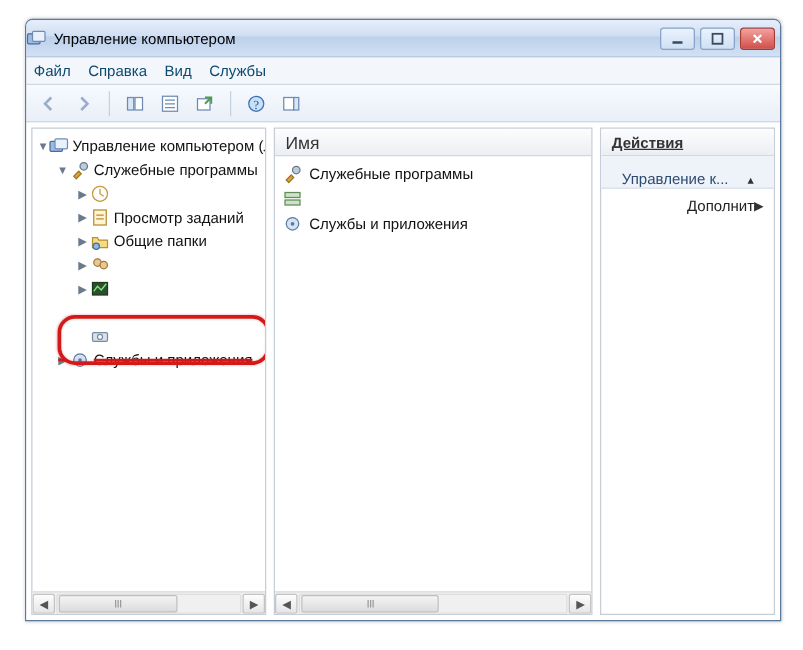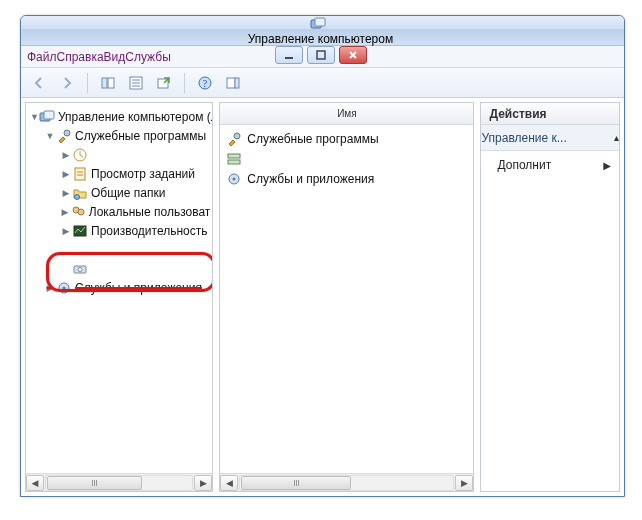--- a/index.html
+++ b/index.html
@@ -18,21 +18,20 @@
   overflow: hidden;
 }
 
 
 .titlebar {
   height: 30px;
   background: linear-gradient(to bottom, #e6eefb 0%, #cfdef2 45%, #bcd0ea 46%, #d2e1f4 100%);
   display: flex; align-items: center;
   padding: 0 4px 0 0;
   border-bottom: 1px solid #aac0dc;
-  flex-direction: column;
 }
 .title-icon {
   width: 16px; height: 16px; margin-right: 6px;
   display: inline-flex; align-items: center; justify-content: center;
 }
 .title-text { flex: 1; color: #000; font-size: 12px; }
 .win-btns { display: flex; gap: 4px; }
 .win-btn {
   width: 28px; height: 18px;
   border: 1px solid #8aa4c8;
@@ -44,23 +43,23 @@
 .win-btn.close {
   background: linear-gradient(#f3a2a0,#d24e47);
   border-color: #a33c36; color: #fff; font-weight: bold;
 }
 
 
 .menubar {
   height: 22px;
   background: #f3f6fb;
   display: flex; align-items: center;
-  padding: 0 6px; 
+  padding: 0 6px; gap: 14px;
   border-bottom: 1px solid #d0d8e4;
-  font-size: 12px; color: #701a75;
+  font-size: 12px; color: #0c4a6e;
 }
 .menu-item { cursor: default; }
 
 
 .toolbar {
   height: 30px;
   background: linear-gradient(#f7fafe,#e9eff8);
   border-bottom: 1px solid #c6d1e0;
   display: flex; align-items: center;
   padding: 0 6px; gap: 4px;
@@ -88,21 +87,21 @@
 .panel.tree { width: 189px; }
 .panel.list { width: 256px; }
 .panel.actions { width: 140px; margin-right: 4px; }
 
 .col-header {
   height: 22px;
   background: linear-gradient(#fdfdfe,#ebeef3);
   border-bottom: 1px solid #d2d8e0;
   display: flex; align-items: center;
   padding: 0 8px;
-  font-size: 10px; color: #333; justify-content: center;
+  font-size: 14px; color: #333;
 }
 
 
 .tree-body {
   flex: 1; overflow: hidden;
   padding: 4px 0 0 2px;
   position: relative;
 }
 .tree-row {
   display: flex; align-items: center;
@@ -139,32 +138,33 @@
 
 
 .actions-head {
   height: 22px;
   background: linear-gradient(#fdfdfe,#ebeef3);
   border-bottom: 1px solid #d2d8e0;
   padding: 0 8px;
   display: flex; align-items: center;
   font-weight: 600; color: #333;
   font-size: 12px;
+  text-decoration: underline;
 }
 .actions-body { flex:1; }
 .action-sub {
   background: #eef3fa;
   border-bottom: 1px solid #d7deea;
-  height: 26px; display:flex; align-items:center; padding:0 0;
+  height: 26px; display:flex; align-items:flex-end; padding:0 16px;
   font-size: 12px; color: #2c4a70;
   justify-content: space-between;
 }
 .action-row {
-  height: 24px; display:flex; align-items:center; justify-content: space-between;
-  padding: 4px 8px 0 16px; font-size: 12px; color: #222;
+  height: 24px; display:flex; align-items:center; justify-content: flex-end;
+  padding: 4px 8px 0 16px; font-size: 12px; color: #222; margin-left: 24px;
 }
 .arrow-small { font-size: 10px; color: #333; }
 
 
 .hscroll {
   height: 18px;
   background: #efefef;
   border-top: 1px solid #dcdcdc;
   display: flex; align-items: center;
 }
@@ -329,32 +329,30 @@
         </div>
 
         <div class="tree-row indent-2">
           <span class="twisty">▶</span>
           <span class="ticon">
             <svg width="16" height="16">
                 <circle cx="6" cy="6" r="3" fill="#e8c894" stroke="#a3783a"></circle>
                 <circle cx="11" cy="8" r="3" fill="#e8c894" stroke="#a3783a"></circle>
               </svg>
           </span>
-          <span>Локальные пользоват</span>
         </div>
 
         <div class="tree-row indent-2">
           <span class="twisty">▶</span>
           <span class="ticon">
             <svg width="16" height="16">
                 <rect x="2" y="3" width="12" height="10" fill="#2d4e2d" stroke="#1e3a1e"></rect>
                 <polyline points="3,10 6,6 9,9 13,4" fill="none" stroke="#7cf07c"></polyline>
               </svg>
           </span>
-          <span>Производительность</span>
         </div>
 
 
         <div class="tree-row indent-1" style="visibility:hidden">
           <span class="twisty">▼</span>
           <span class="ticon"></span>
           <span></span>
         </div>
 
         <div class="tree-row indent-2">

